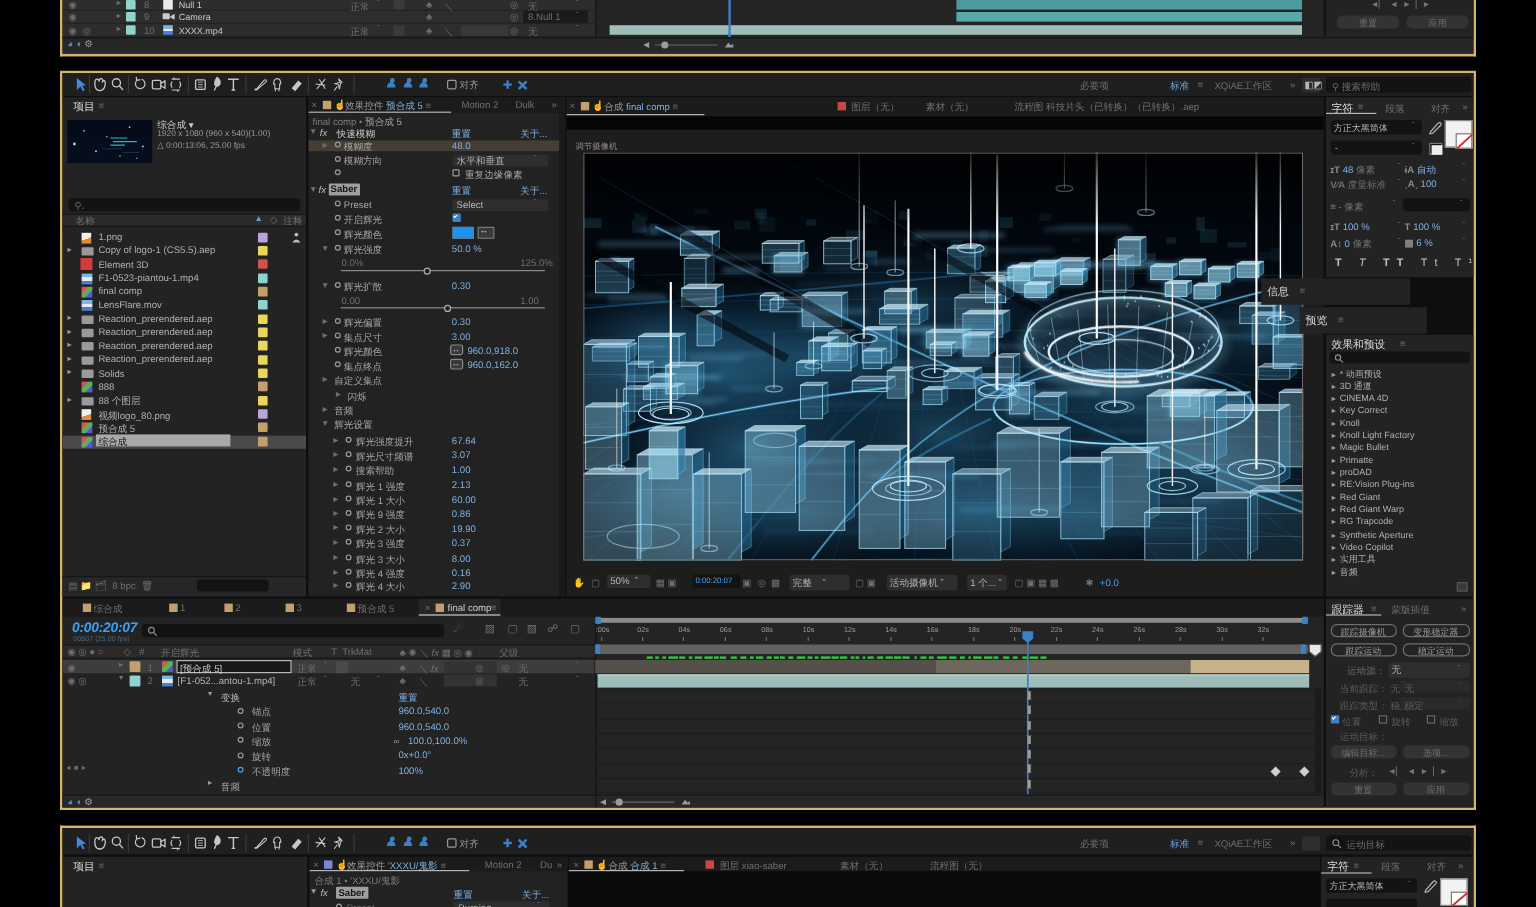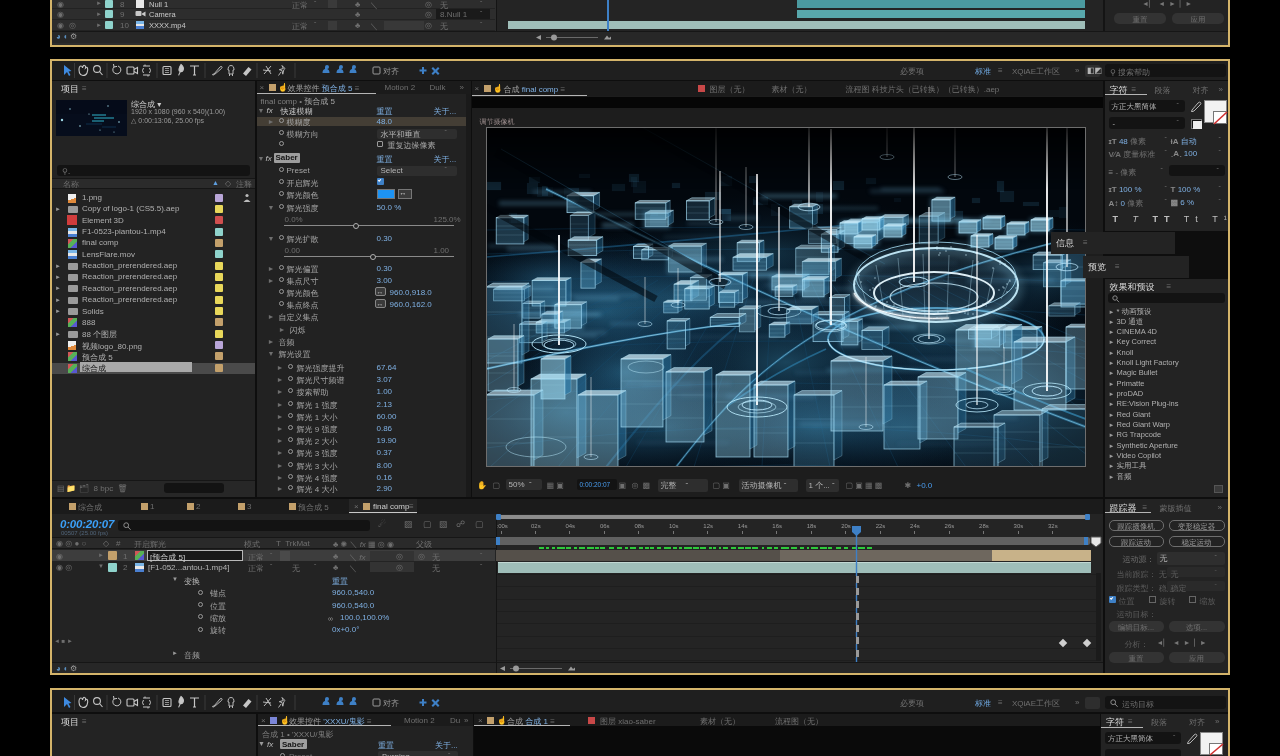--- a/index.html
+++ b/index.html
@@ -1647,20 +1647,25 @@
         <i style="position:absolute;left:276px;top:2px;font-style:normal;font-size:7px;color:#9a9a9a">∞</i>
         <span class="p" style="left:158px">缩放</span>
         <span class="p bl" style="left:288px">100.0,100.0%</span>
       </div>
 <div class="p" style="left:0;top:126.7px;width:443px;height:11px;font-size:8px;color:#a5a5a5">
         <i style="position:absolute;left:146px;top:1.5px;width:5px;height:5px;border:1px solid #9a9a9a;border-radius:50%;font-style:normal"></i>
         <span class="p" style="left:158px">旋转</span>
         <span class="p bl" style="left:280px">0x+0.0°</span>
       </div>
 <div class="p t8 dim" style="left:2px;top:139.2px;font-size:6px">◄ ■ ►</div>
+<div class="p" style="left:0;top:139.2px;width:443px;height:11px;font-size:8px;color:#a5a5a5">
+        <i style="position:absolute;left:146px;top:1.5px;width:5px;height:5px;border:1px solid #4a9df0;border-radius:50%;font-style:normal"></i>
+        <span class="p" style="left:158px">不透明度</span>
+        <span class="p bl" style="left:280px">100%</span>
+      </div>
 <div class="p" style="left:120px;top:151.5px;font-size:6px;color:#9a9a9a">►</div>
       <div class="p t8" style="left:132px;top:151.5px;color:#a5a5a5">音频</div>
 <div class="p" style="left:0;top:163px;width:1051px;height:11.5px;background:#272727;border-top:1px solid #161616"></div>
 <div class="p" style="left:4px;top:165px;font-size:8px;color:#5a8fc0">◕ ◖ <span style="color:#9a9a9a">⚙</span></div>
 <svg class="p" style="left:446px;top:165px" width="80" height="9">
         <path d="M2,4.5 l5,-2.5 v5 z" fill="#9a9a9a"></path>
         <line x1="12" y1="4.5" x2="64" y2="4.5" stroke="#6a6a6a"></line>
         <circle cx="18" cy="4.5" r="3" fill="#9a9a9a"></circle>
         <path d="M70,6.5 l3,-4 l2,2.5 l2,-1.5 v3 z" fill="#9a9a9a"></path>
       </svg>

